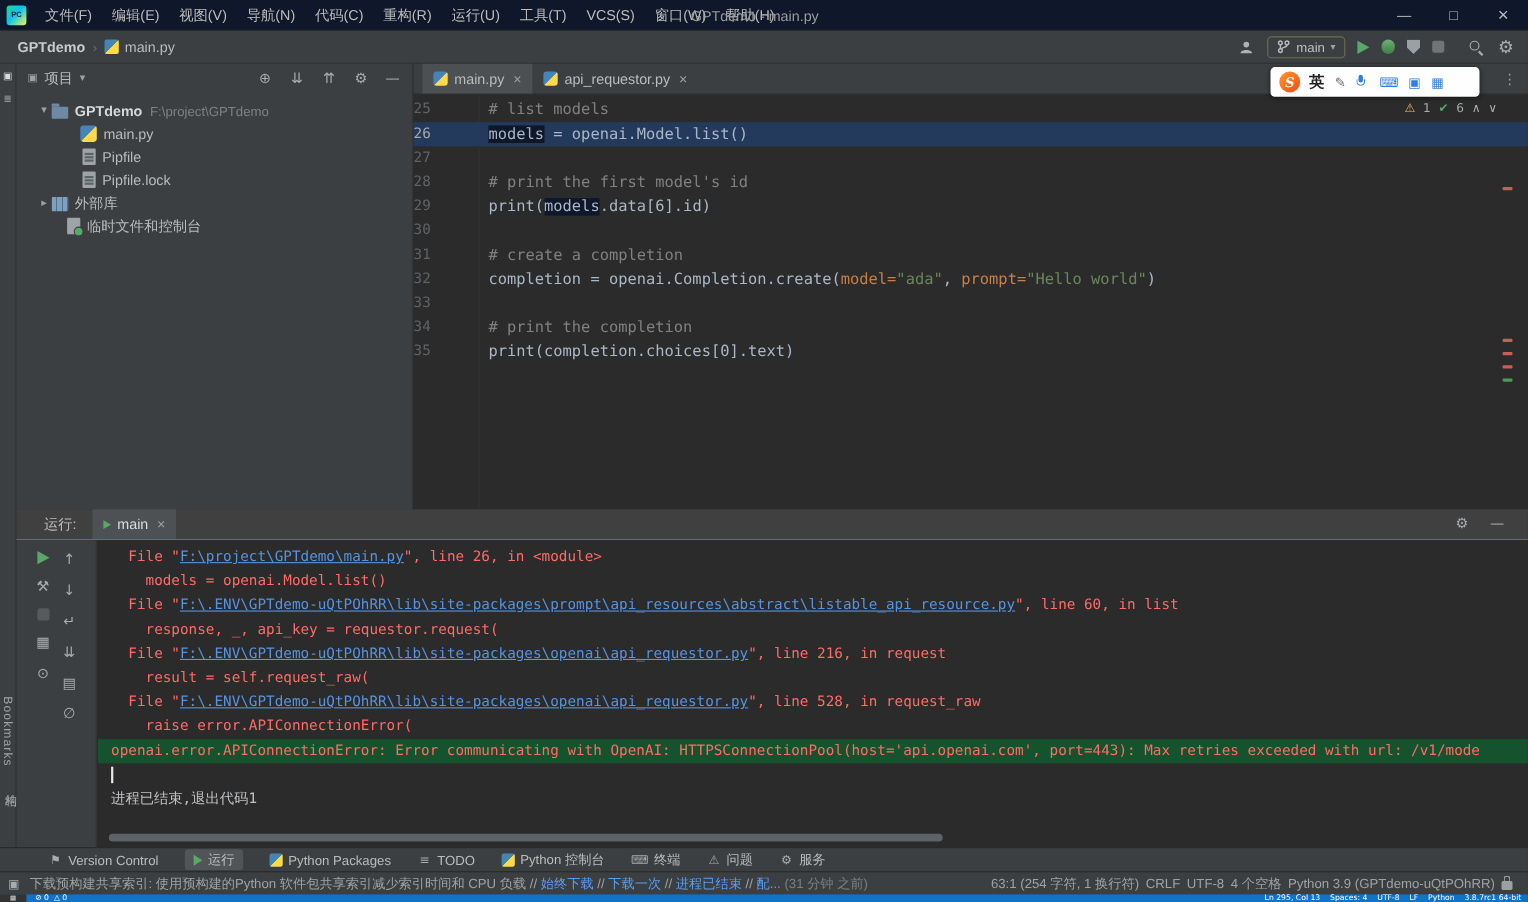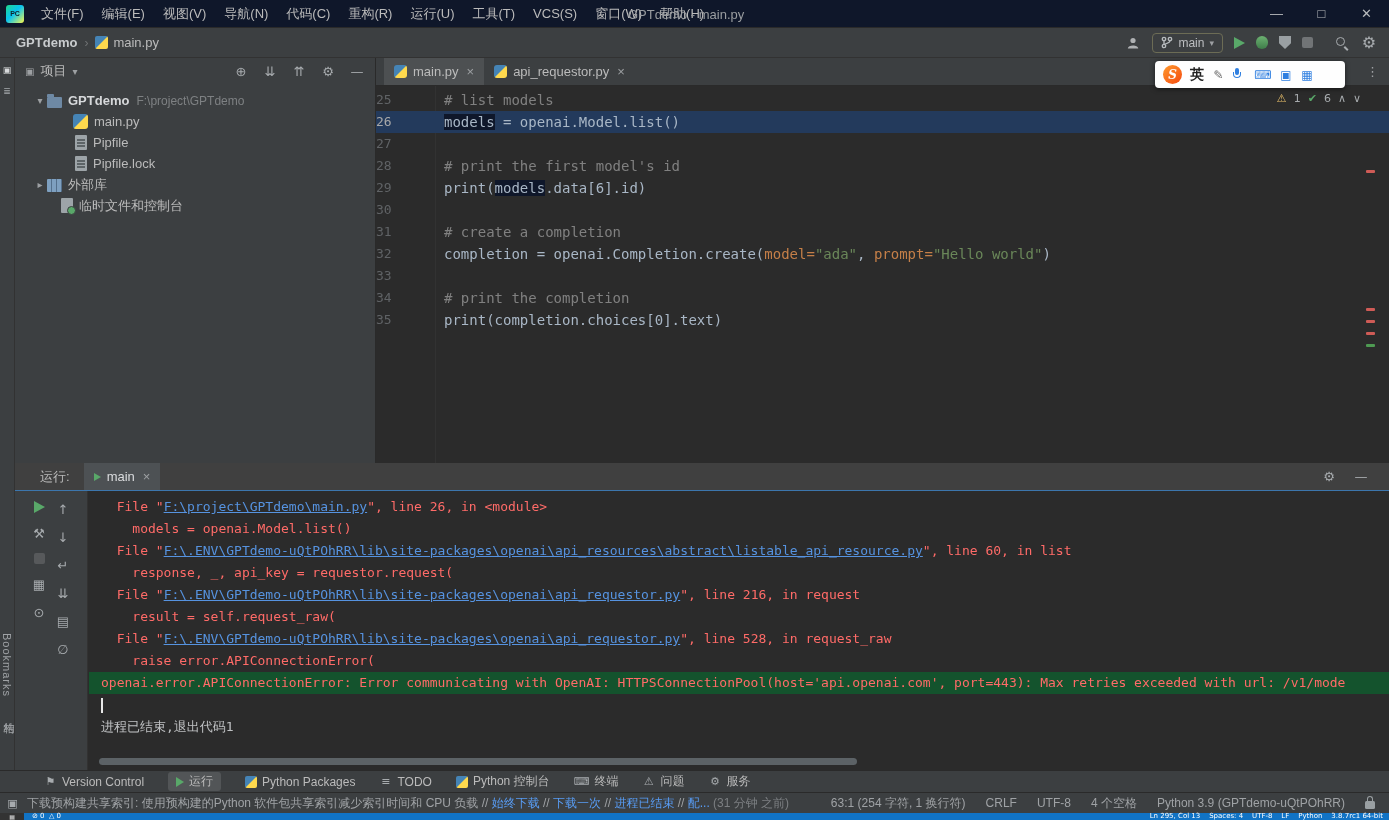--- a/index.html
+++ b/index.html
@@ -146,21 +146,21 @@
   .gi.i-play-s{min-width:0;width:0;height:0;border-left:8px solid #59a869;
       border-top:5px solid transparent;border-bottom:5px solid transparent}
   .gi.fic-py-s{min-width:12px;width:12px;height:12px;border-radius:2px;
       background:linear-gradient(135deg,#4584b6 0 49%,#ffd94d 51% 100%)}
 
   
   .statusbar{position:absolute;left:0;top:792px;width:100%;height:21px;background:#3c3f41;
       border-top:1px solid #2a2a2a;box-sizing:border-box;display:flex;align-items:center;
       font-size:12px;padding:0 14px 0 6px;gap:8px;color:#9fa2a5}
   .m-plain{color:#9fa2a5}.m-link{color:#589df6}.m-dim{color:#7c7f82}
-  .status-right{margin-left:auto;display:flex;align-items:center;gap:20px;white-space:nowrap}
+  .status-right{margin-left:auto;display:flex;align-items:center;gap:6px;white-space:nowrap}
   .i-lock{position:relative;width:10px;height:8px;background:#9aa0a3;border-radius:1.5px;margin-top:4px;display:inline-block}
   .i-lock::before{content:"";position:absolute;left:2px;top:-5px;width:4px;height:4px;
       border:1.6px solid #9aa0a3;border-bottom:none;border-radius:3px 3px 0 0}
 
   
   .osbar{position:absolute;left:0;top:813px;width:100%;height:7px;background:#1173c5;display:flex;
       align-items:center;font-size:7px;line-height:7px;color:#fff;font-family:"DejaVu Sans",sans-serif}
   .os-start{width:24px;height:7px;background:#333;color:#ddd;display:flex;align-items:center;
       justify-content:center;font-size:6px;flex:none}
   .os-counts{margin-left:8px;white-space:pre}
@@ -378,21 +378,21 @@
         <span class="gi ">↵</span>
         <span class="gi ">⇊</span>
         <span class="gi ">▤</span>
         <span class="gi ">∅</span>
       </div>
   </div>
   <div class="console">
     <div id="console-lines">
         <div class="krow"><span class="k-err">  File "</span><span class="k-lnk">F:\project\GPTdemo\main.py</span><span class="k-err">", line 26, in &lt;module&gt;</span></div>
         <div class="krow"><span class="k-err">    models = openai.Model.list()</span></div>
-        <div class="krow"><span class="k-err">  File "</span><span class="k-lnk">F:\.ENV\GPTdemo-uQtPOhRR\lib\site-packages\openai\api_resources\abstract\listable_api_resource.py</span><span class="k-err">", line 60, in list</span></div>
+        <div class="krow"><span class="k-err">  File "</span><span class="k-lnk">F:\.ENV\GPTdemo-uQtPOhRR\lib\site-packages\prompt\api_resources\abstract\listable_api_resource.py</span><span class="k-err">", line 60, in list</span></div>
         <div class="krow"><span class="k-err">    response, _, api_key = requestor.request(</span></div>
         <div class="krow"><span class="k-err">  File "</span><span class="k-lnk">F:\.ENV\GPTdemo-uQtPOhRR\lib\site-packages\openai\api_requestor.py</span><span class="k-err">", line 216, in request</span></div>
         <div class="krow"><span class="k-err">    result = self.request_raw(</span></div>
         <div class="krow"><span class="k-err">  File "</span><span class="k-lnk">F:\.ENV\GPTdemo-uQtPOhRR\lib\site-packages\openai\api_requestor.py</span><span class="k-err">", line 528, in request_raw</span></div>
         <div class="krow"><span class="k-err">    raise error.APIConnectionError(</span></div>
         <div class="krow sel"><span class="k-err">openai.error.APIConnectionError: Error communicating with OpenAI: HTTPSConnectionPool(host='api.openai.com', port=443): Max retries exceeded with url: /v1/mode</span></div>
         <div class="krow"><span class="caret"></span></div>
         <div class="krow"><span class="k-plain">进程已结束,退出代码1</span></div>
       </div>
     <div class="hscroll"></div>

